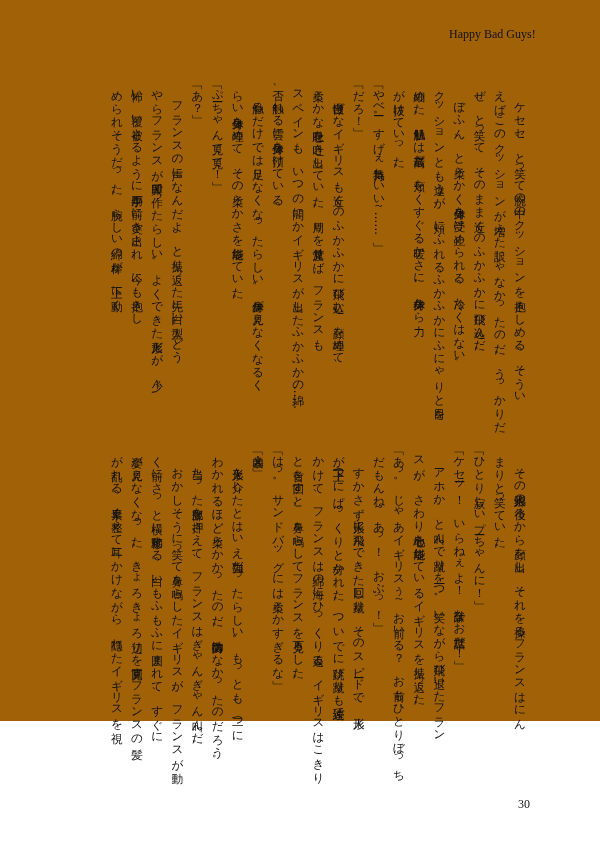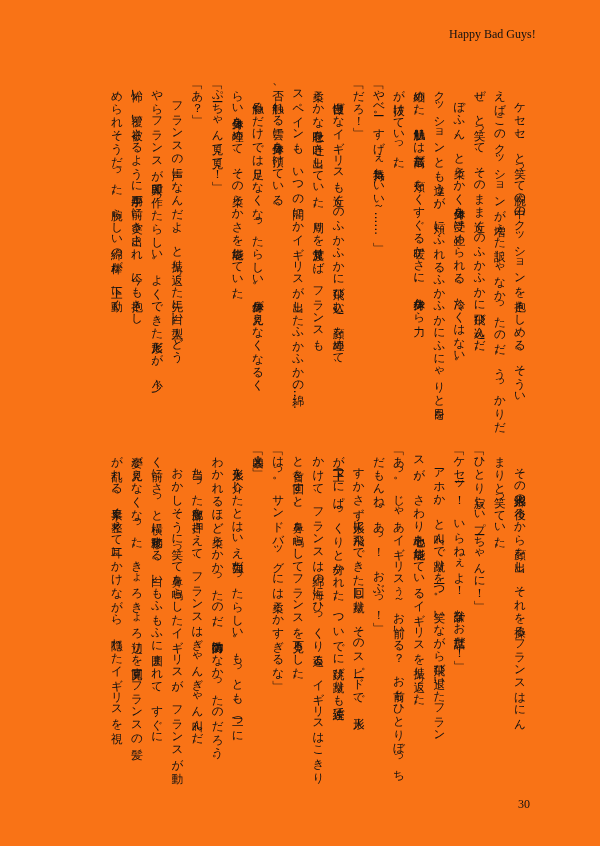--- a/index.html
+++ b/index.html
@@ -10,22 +10,22 @@
     body {
       width: 600px;
       height: 846px;
       position: relative;
       overflow: hidden;
       color: #111111;
     }
     .page {
       position: absolute;
       left: 0; top: 0;
-      width: 600px; height: 846px;
-      background: #f97316;
+      width: 600px; height: 721px;
+      background: #a16207;
     }
     .running-title {
       position: absolute;
       left: 449px;
       top: 27px;
       font-family: "Liberation Serif", "DejaVu Serif", serif;
       font-size: 12px;
       line-height: 14px;
       color: #111111;
       white-space: nowrap;

